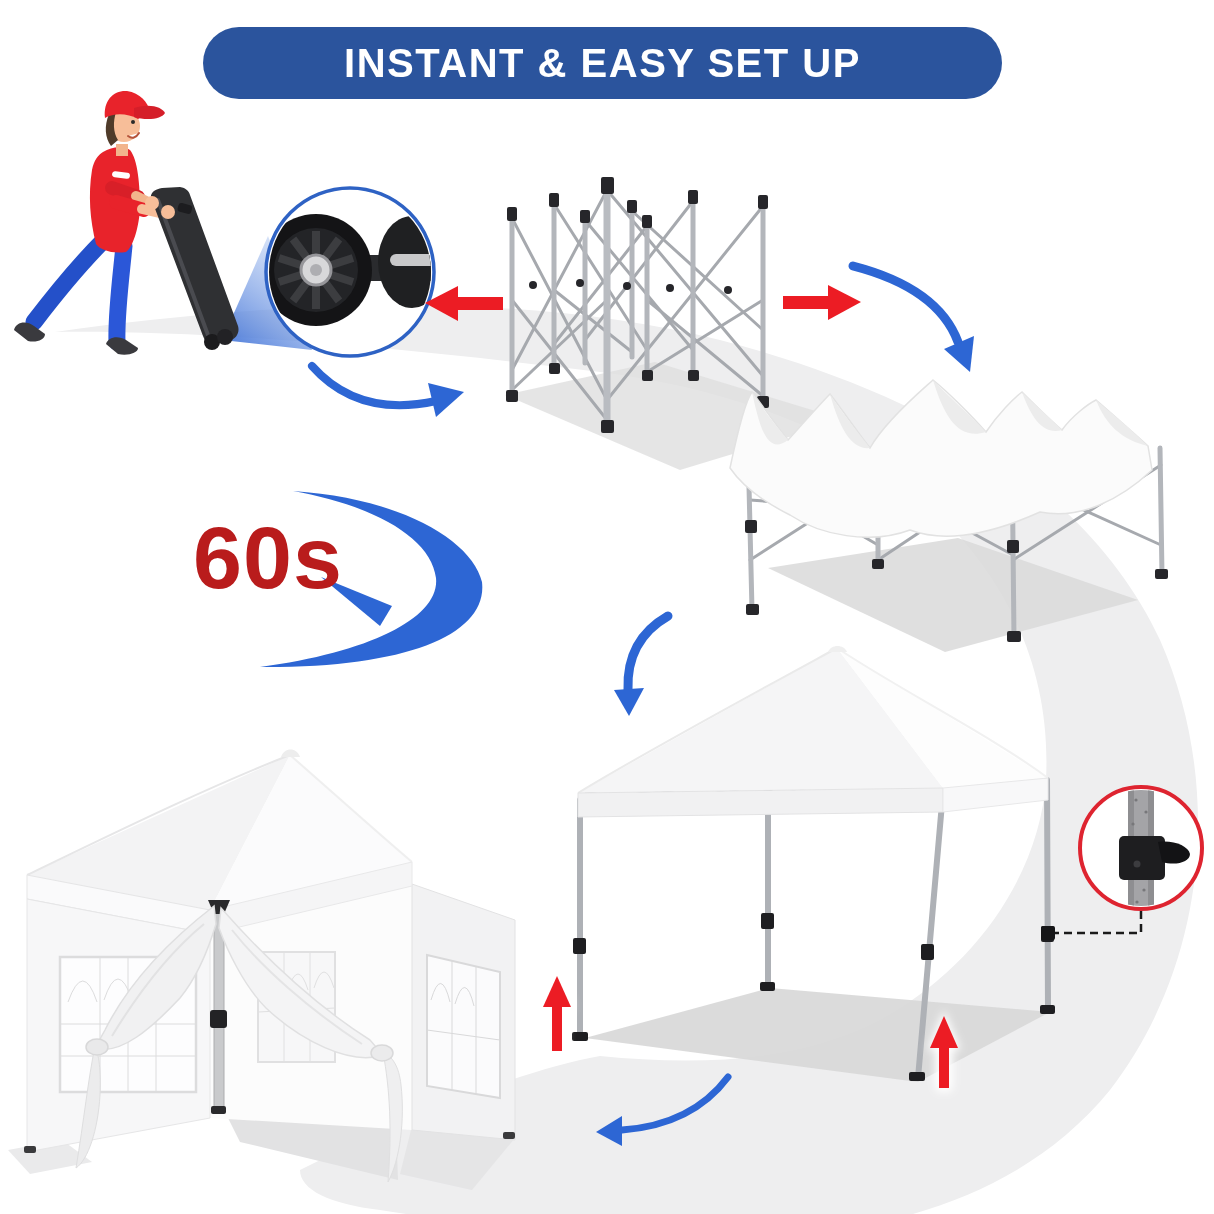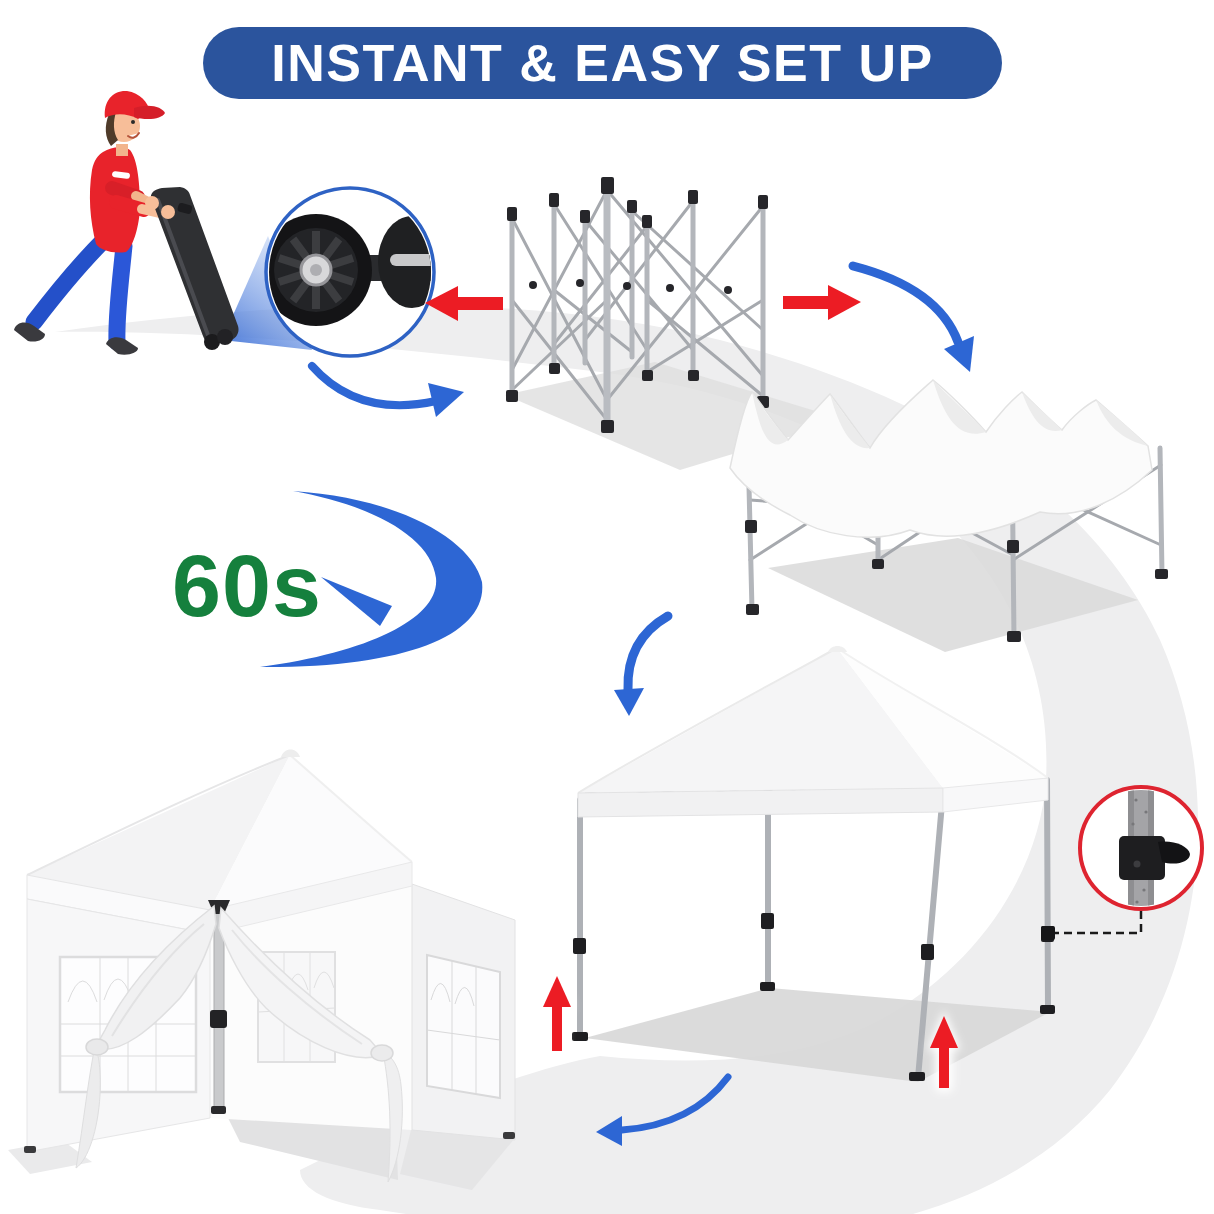--- a/index.html
+++ b/index.html
@@ -1,23 +1,23 @@
 <!DOCTYPE html>
 <html><head>
 <meta charset="utf-8">
 <style>
   html,body{margin:0;padding:0;background:#ffffff;}
   .stage{position:relative;width:1214px;height:1214px;overflow:hidden;background:#ffffff;
          font-family:"Liberation Sans", sans-serif;}
   .stage svg{position:absolute;left:0;top:0;}
   .banner{position:absolute;left:203px;top:27px;width:799px;height:72px;border-radius:36px;
           background:#2B549D;display:flex;align-items:center;justify-content:center;}
-  .banner span{color:#ffffff;font-weight:bold;font-size:52px;letter-spacing:1.5px;white-space:nowrap;}
-  .timer{position:absolute;left:172px;top:514px;color:#15803d;font-weight:bold;font-size:88px;
-         letter-spacing:1px;line-height:1;margin-top:28px;}
+  .banner span{color:#ffffff;font-weight:bold;font-size:40px;letter-spacing:1.5px;white-space:nowrap;}
+  .timer{position:absolute;left:193px;top:514px;color:#b91c1c;font-weight:bold;font-size:88px;
+         letter-spacing:1px;line-height:1;}
 </style>
 </head>
 <body>
 
 <div class="stage">
 
 <svg width="1214" height="1214" viewBox="0 0 1214 1214">
   <defs>
     <linearGradient id="beamGrad" x1="0" y1="1" x2="0.6" y2="0">
       <stop offset="0" stop-color="#3C6FD6" stop-opacity="0.95"></stop>

